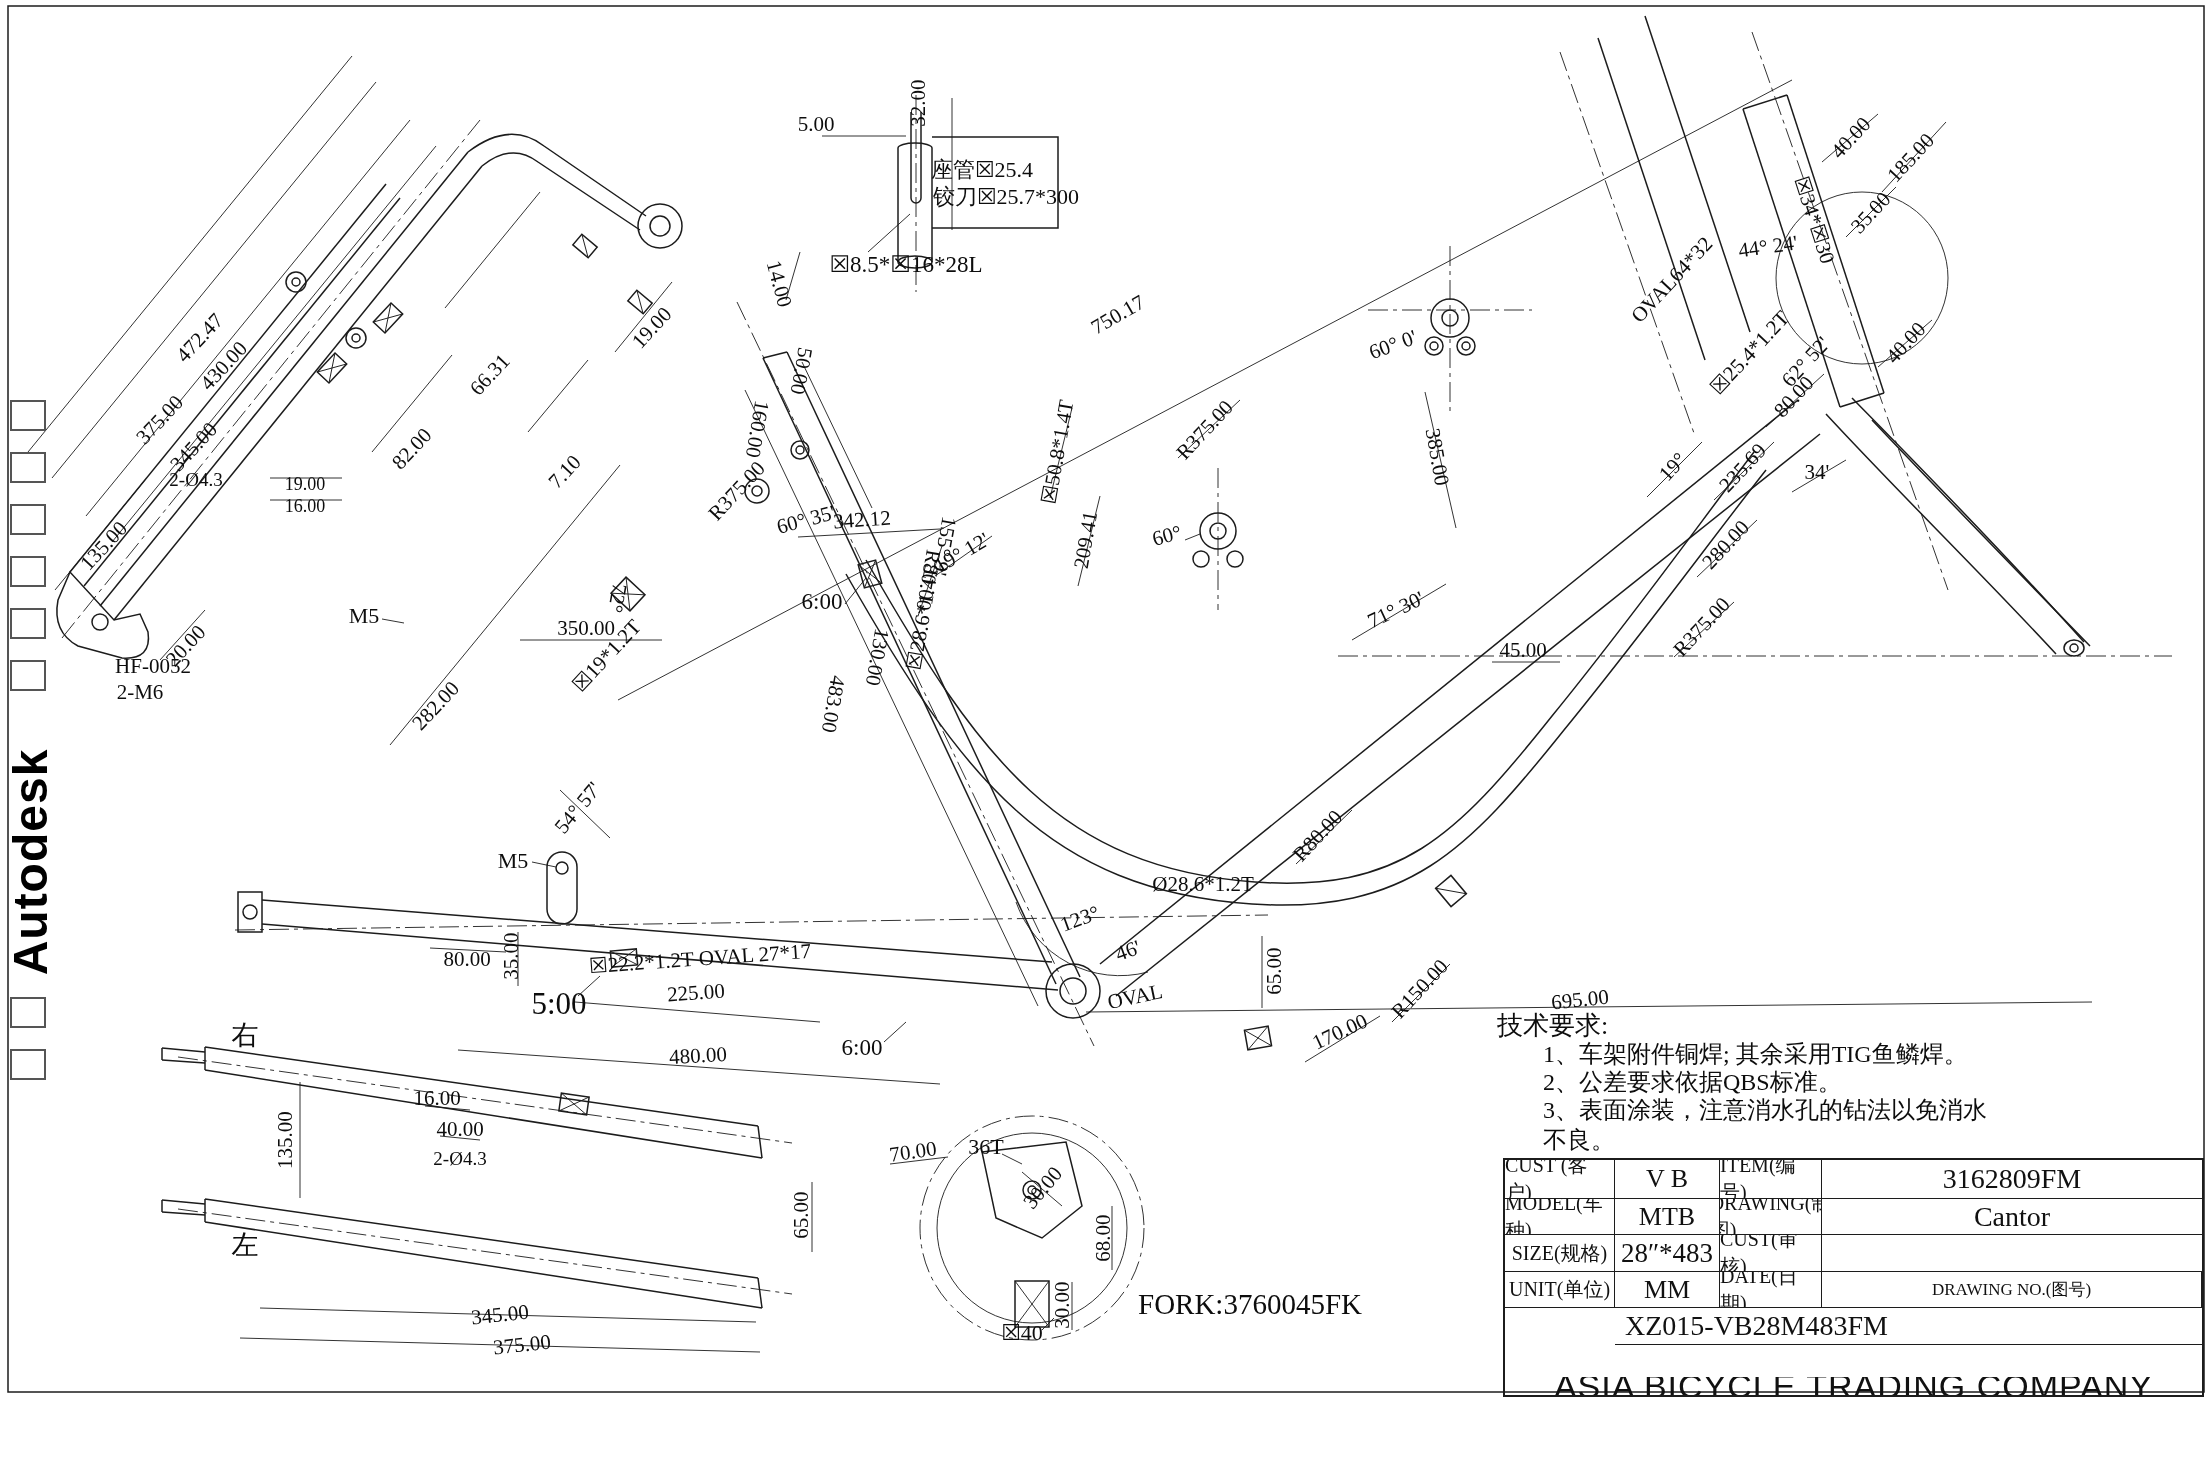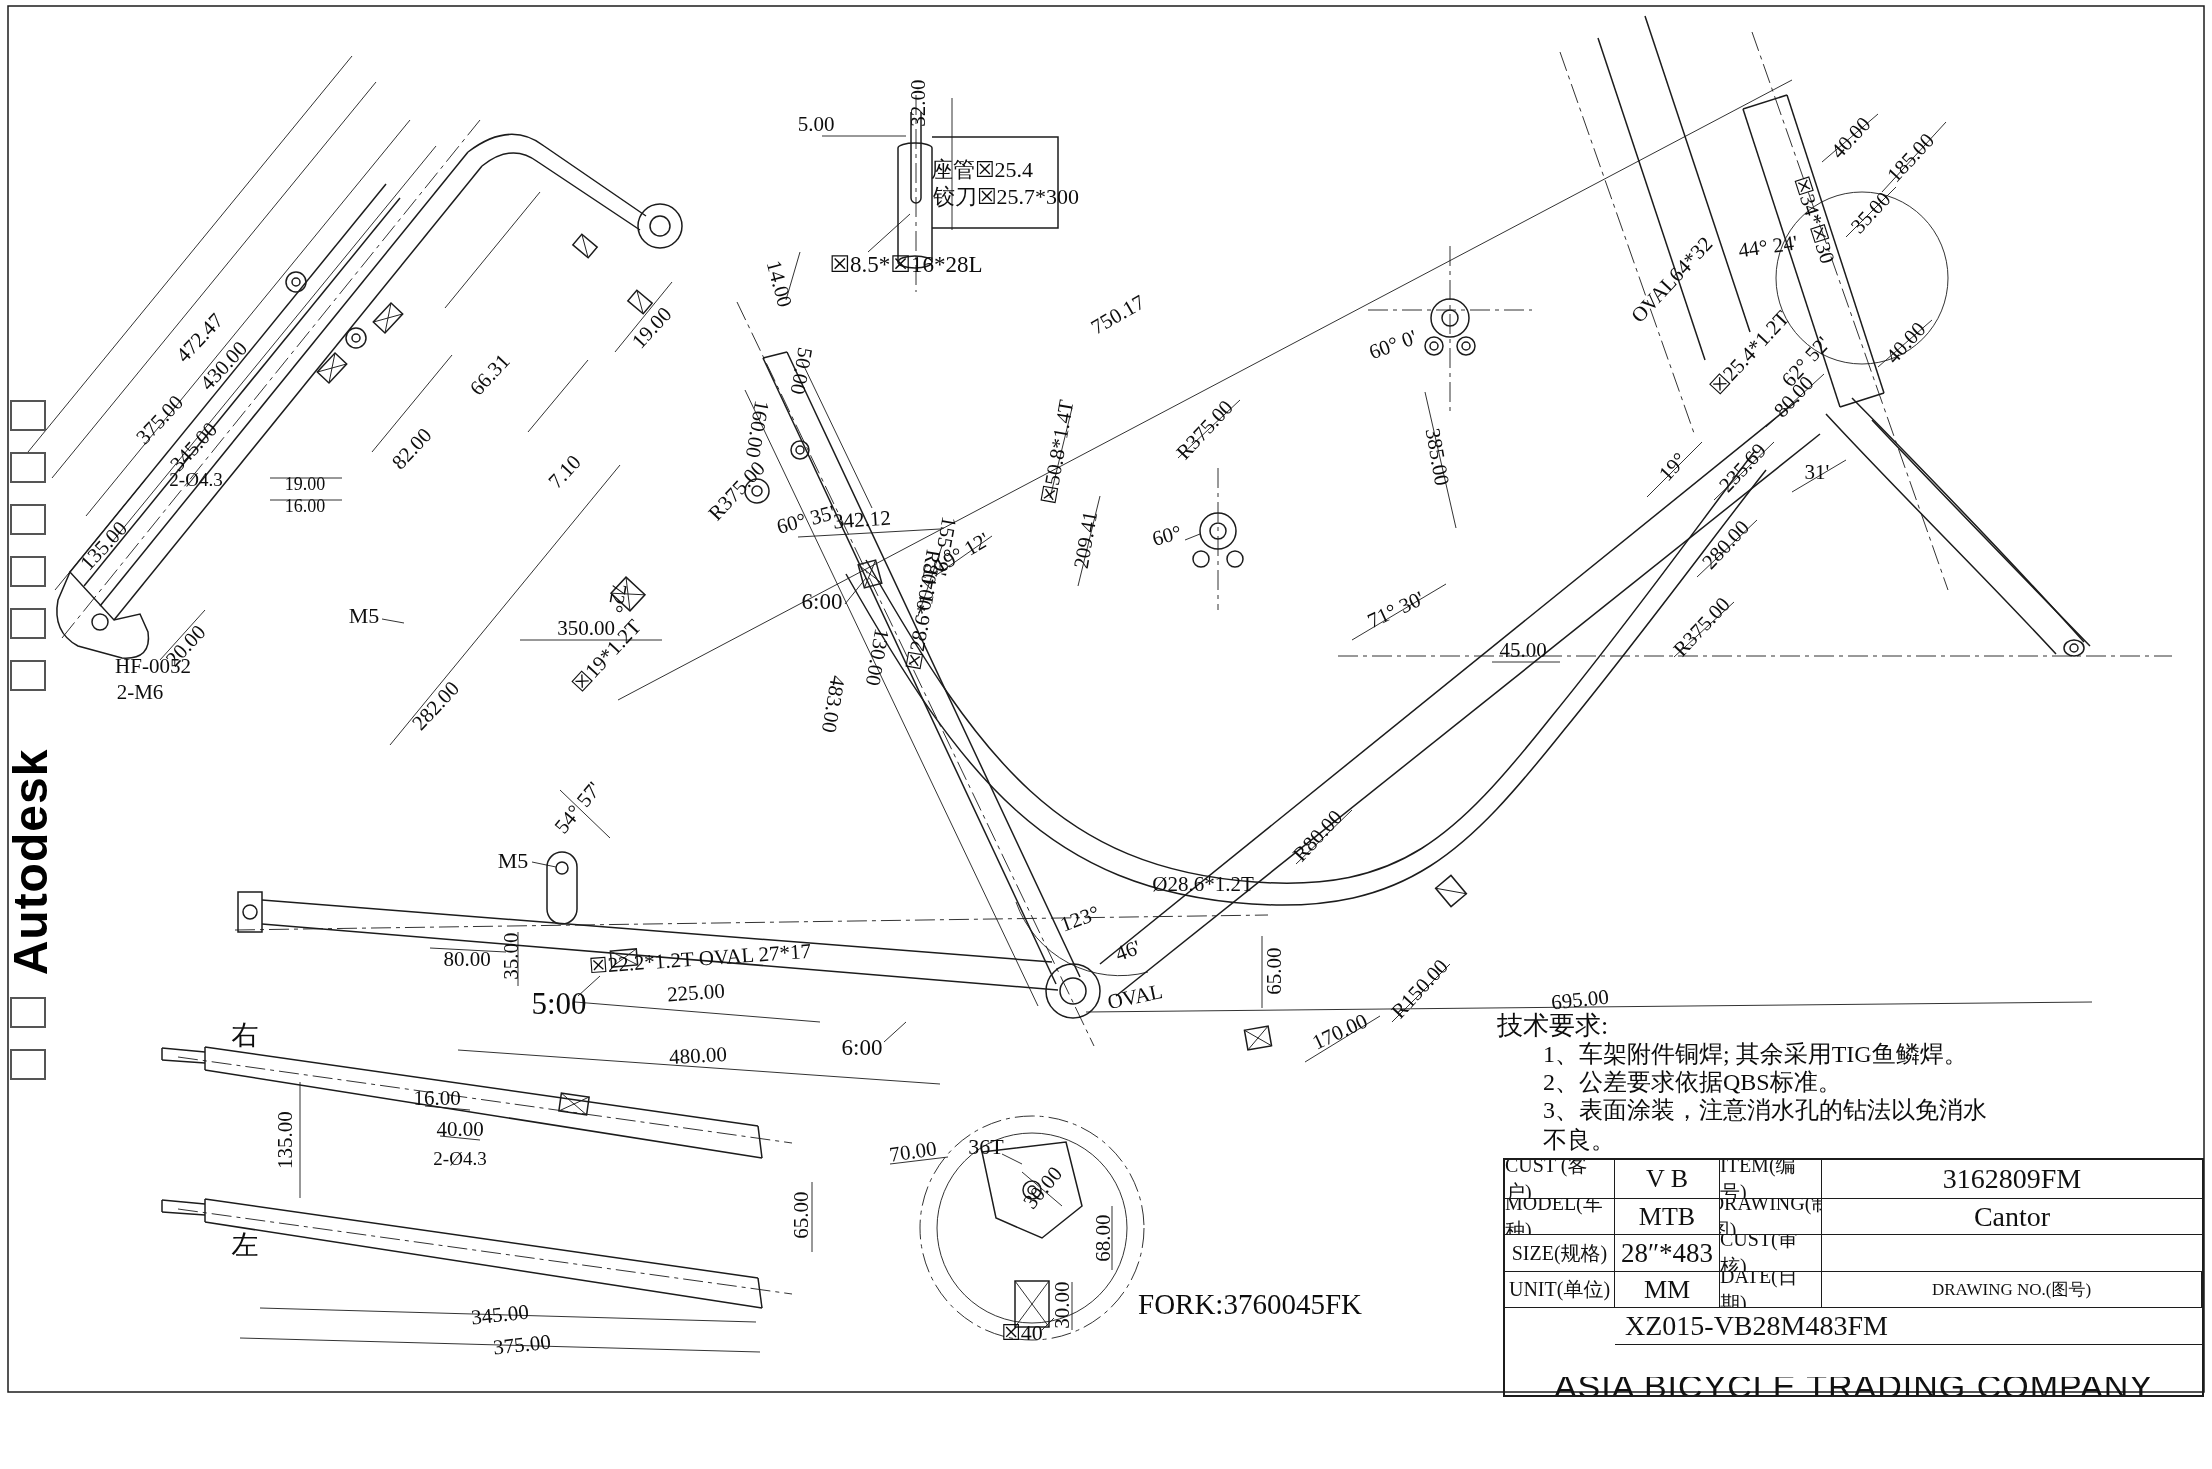--- a/index.html
+++ b/index.html
@@ -345,21 +345,21 @@
       <div class="dim" style="left: 1768px; top: 247px; font-size: 21px; transform: translate(-50%, -50%) rotate(-8deg);">44° 24'</div>
       <div class="dim" style="left: 1814px; top: 220px; font-size: 21px; transform: translate(-50%, -50%) rotate(72deg);">☒34*☒30</div>
       <div class="dim" style="left: 1851px; top: 138px; font-size: 21px; transform: translate(-50%, -50%) rotate(-47deg);">40.00</div>
       <div class="dim" style="left: 1911px; top: 158px; font-size: 21px; transform: translate(-50%, -50%) rotate(-47deg);">185.00</div>
       <div class="dim" style="left: 1871px; top: 213px; font-size: 21px; transform: translate(-50%, -50%) rotate(-47deg);">35.00</div>
       <div class="dim" style="left: 1750px; top: 353px; font-size: 21px; transform: translate(-50%, -50%) rotate(-47deg);">☒25.4*1.2T</div>
       <div class="dim" style="left: 1806px; top: 362px; font-size: 21px; transform: translate(-50%, -50%) rotate(-47deg);">62° 52'</div>
       <div class="dim" style="left: 1794px; top: 397px; font-size: 21px; transform: translate(-50%, -50%) rotate(-47deg);">80.00</div>
       <div class="dim" style="left: 1743px; top: 468px; font-size: 21px; transform: translate(-50%, -50%) rotate(-47deg);">235.69</div>
       <div class="dim" style="left: 1673px; top: 467px; font-size: 21px; transform: translate(-50%, -50%) rotate(-47deg);">19°</div>
-      <div class="dim" style="left: 1817px; top: 472px; font-size: 21px; transform: translate(-50%, -50%) rotate(0deg);">31'</div>
+      <div class="dim" style="left: 1817px; top: 472px; font-size: 21px; transform: translate(-50%, -50%) rotate(0deg);">34'</div>
       <div class="dim" style="left: 1726px; top: 545px; font-size: 21px; transform: translate(-50%, -50%) rotate(-47deg);">280.00</div>
       <div class="dim" style="left: 1702px; top: 627px; font-size: 21px; transform: translate(-50%, -50%) rotate(-47deg);">R375.00</div>
       <div class="dim" style="left: 1205px; top: 430px; font-size: 21px; transform: translate(-50%, -50%) rotate(-47deg);">R375.00</div>
       <div class="dim" style="left: 1906px; top: 343px; font-size: 21px; transform: translate(-50%, -50%) rotate(-47deg);">40.00</div>
       <div class="dim" style="left: 1437px; top: 457px; font-size: 21px; transform: translate(-50%, -50%) rotate(80deg);">385.00</div>
       <div class="dim" style="left: 1396px; top: 610px; font-size: 21px; transform: translate(-50%, -50%) rotate(-25deg);">71° 30'</div>
       <div class="dim" style="left: 1523px; top: 650px; font-size: 21px; transform: translate(-50%, -50%) rotate(0deg);">45.00</div>
       <div class="dim" style="left: 245px; top: 1035px; font-size: 27px; transform: translate(-50%, -50%) rotate(0deg);">右</div>
       <div class="dim" style="left: 245px; top: 1245px; font-size: 27px; transform: translate(-50%, -50%) rotate(0deg);">左</div>
       <div class="dim" style="left: 285px; top: 1140px; font-size: 21px; transform: translate(-50%, -50%) rotate(-90deg);">135.00</div>

